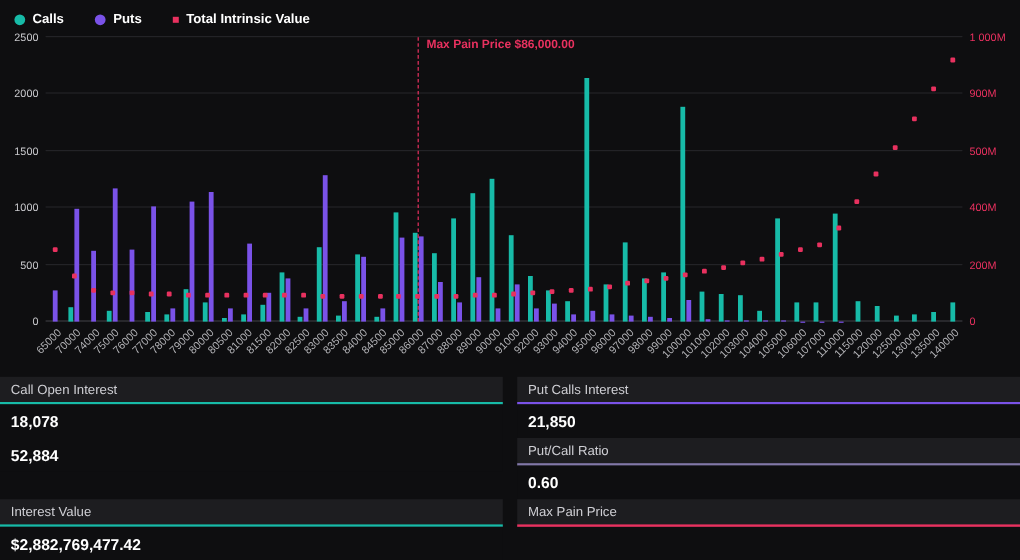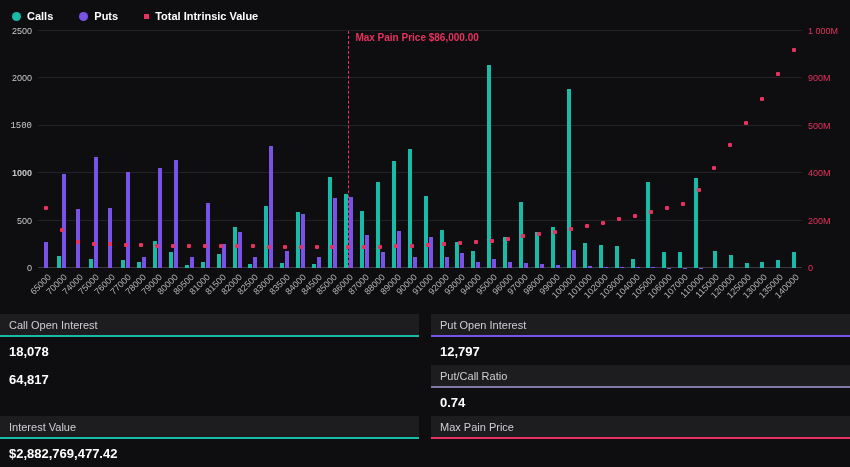--- a/index.html
+++ b/index.html
@@ -54,22 +54,22 @@
   <div class="legend-item">
     <span class="sq" id="intrinsic-sq" style="background: rgb(232, 49, 95);"></span>
     <span class="lbl">Total Intrinsic Value</span>
   </div>
 </div>
 
 <div class="chart-row">
   <div class="y-left" id="y-left">
       <div class="tick" style="bottom: 0%;">0</div>
       <div class="tick" style="bottom: 20%;">500</div>
-      <div class="tick" style="bottom: 40%; font-weight: bold;">1000</div>
-      <div class="tick" style="bottom: 60%; font-family: Liberation Mono, monospace;">1500</div>
+      <div class="tick" style="bottom: 40%;">1000</div>
+      <div class="tick" style="bottom: 60%;">1500</div>
       <div class="tick" style="bottom: 80%;">2000</div>
       <div class="tick" style="bottom: 100%;">2500</div>
     </div>
   <div class="plot" id="plot">
       <div class="gridline" style="bottom: 100%;"></div>
       <div class="gridline" style="bottom: 80%;"></div>
       <div class="gridline" style="bottom: 60%;"></div>
       <div class="gridline" style="bottom: 40%;"></div>
       <div class="gridline" style="bottom: 20%;"></div>
       <div class="gridline base" style="bottom: 0%;"></div>
@@ -371,32 +371,32 @@
 
 <div class="stats" id="stats">
     <div>
       <div class="stat-header" style="border-bottom-color: rgb(23, 187, 168);">
         <span class="stat-label">Call Open Interest</span>
       </div>
       <div class="stat-value">18,078</div>
     </div>
     <div>
       <div class="stat-header" style="border-bottom-color: rgb(122, 82, 232);">
-        <span class="stat-label">Put Open Interest</span>
-      </div>
-      <div class="stat-value">12,797</div>
-    </div>
-    <div>
-      <div class="stat-value">64,817</div>
+        <span class="stat-label">Put Calls Interest</span>
+      </div>
+      <div class="stat-value">21,850</div>
+    </div>
+    <div>
+      <div class="stat-value">52,884</div>
     </div>
     <div>
       <div class="stat-header" style="border-bottom-color: rgb(130, 120, 168);">
         <span class="stat-label">Put/Call Ratio</span>
       </div>
-      <div class="stat-value">0.74</div>
+      <div class="stat-value">0.60</div>
     </div>
     <div>
       <div class="stat-header" style="border-bottom-color: rgb(23, 187, 168);">
         <span class="stat-label">Interest Value</span>
       </div>
       <div class="stat-value">$2,882,769,477.42</div>
     </div>
     <div>
       <div class="stat-header" style="border-bottom-color: rgb(232, 49, 95);">
         <span class="stat-label">Max Pain Price</span>

